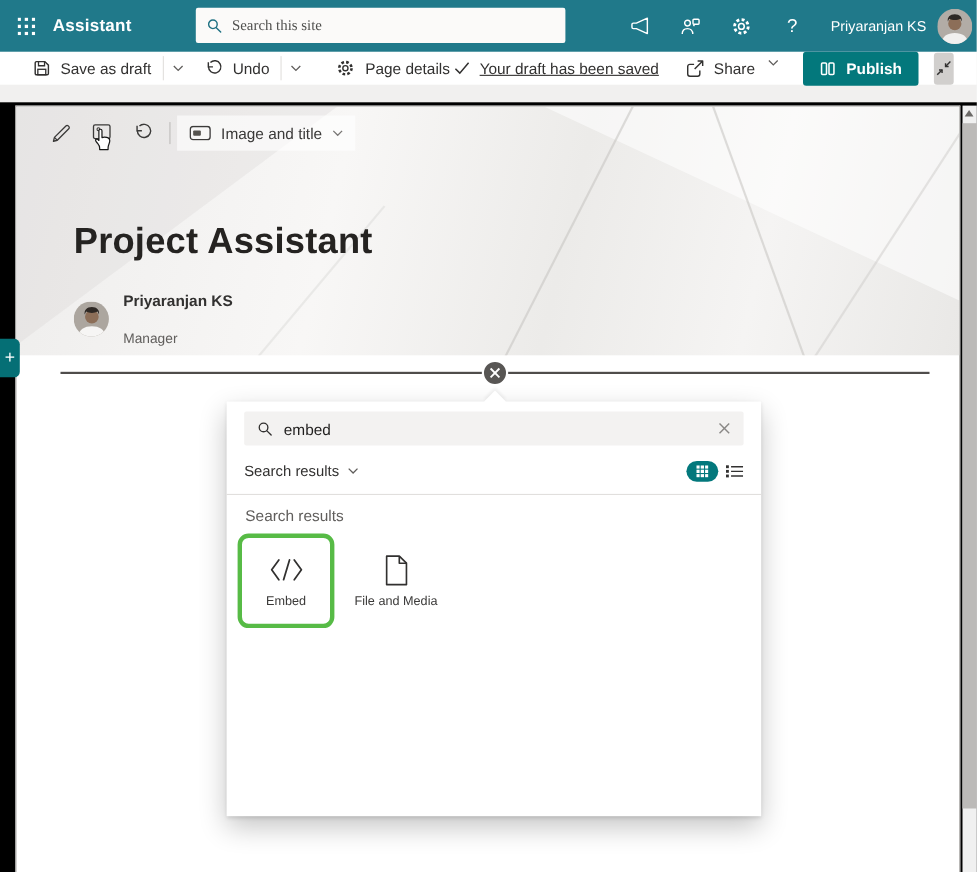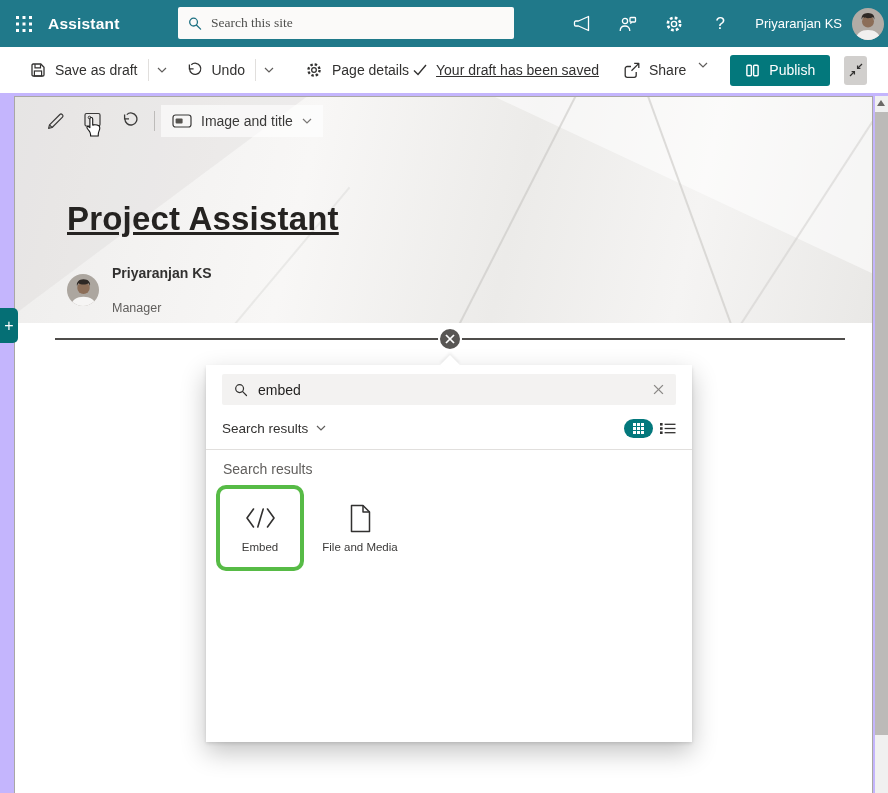--- a/index.html
+++ b/index.html
@@ -16,34 +16,34 @@
   .suite-search input { border:none; outline:none; background:transparent; font-size:13.5px; color:#3b3a39;
     width:100%; font-family:Liberation Serif, serif; }
   .suite-search input::placeholder { color:#50504e; opacity:1; }
   .suite-right { position:absolute; right:0; top:0; height:47px; display:flex; align-items:center; padding-right:4px; }
   .suite-icon-btn { width:46px; height:47px; display:flex; align-items:center; justify-content:center; color:#fff; cursor:pointer; }
   .help-glyph { color:#fff; font-size:17px; font-weight:400; }
   .suite-user { color:#fff; font-size:13px; margin:0 10px 0 12px; white-space:nowrap; }
   .avatar { width:32px; height:32px; border-radius:50%; overflow:hidden; flex:none; }
 
   
-  .command-bar { height:46px; background:#fff; display:flex; align-items:center; padding:0 21px 0 26px; font-size:14px; }
+  .command-bar { height:30px; background:#fff; display:flex; align-items:center; padding:0 21px 0 26px; font-size:14px; }
   .cmd-item { display:flex; align-items:center; gap:9px; color:#323130; cursor:pointer; height:32px; padding:0 4px; white-space:nowrap; }
   .cmd-split { display:flex; align-items:center; align-self:center; height:22px; border-left:1px solid #e1dfdd;
     padding:0 7px 0 8px; margin:0 8px 0 6px; cursor:pointer; }
   .cmd-status { display:flex; align-items:center; gap:9px; color:#323130; margin-left:auto; white-space:nowrap;text-decoration:underline; }
   .share-group { display:flex; align-items:flex-start; gap:8px; margin-left:24px; cursor:pointer; }
   .publish-btn { margin-left:22px; height:31px; background:#03787c; color:#fff; border:none; border-radius:3px;
-    font-size:14px; font-weight:400; display:flex; align-items:center; gap:9px; padding:0 15px; cursor:pointer;
+    font-size:14px; font-weight:700; display:flex; align-items:center; gap:9px; padding:0 15px; cursor:pointer;
     font-family:"Liberation Sans", sans-serif; }
   .collapse-btn { margin-left:14px; width:29px; height:29px; border:none; border-radius:3px; background:#d1cfcd;
     display:flex; align-items:center; justify-content:center; cursor:pointer; }
 
   
-  .workspace { position:absolute; left:0; top:93px; width:888px; height:700px; background:#c4b5fd; }
+  .workspace { position:absolute; left:0; top:93px; width:888px; height:700px; background:#000000; }
   .canvas { position:absolute; left:14px; top:3px; width:859px; height:697px; background:#fff;
     border:1px solid #a9a7a5; border-bottom:none; }
 
   
   .hero { position:relative; width:100%; height:226px; overflow:hidden;
     background:linear-gradient(103deg,#eeedec 0%,#f8f7f6 34%,#ecebe9 58%,#f5f4f3 78%,#e9e8e6 100%); }
   .facet-a { position:absolute; inset:0; background:rgba(255,255,255,.55);
     clip-path:polygon(56% 0, 100% 0, 100% 78%); }
   .facet-b { position:absolute; inset:0; background:rgba(212,210,208,.28);
     clip-path:polygon(0 0, 34% 0, 0 96%); }
@@ -54,21 +54,21 @@
   .seam4 { left:250px; top:60px; height:260px; transform:rotate(40deg); background:rgba(216,214,212,.45); }
 
   .hero-toolbar { position:absolute; left:22px; top:8px; display:flex; align-items:center; height:32px; }
   .h-icon-btn { width:37px; height:32px; display:flex; align-items:center; justify-content:center; cursor:pointer; position:relative; }
   .h-divider { width:1px; height:20px; background:#bdbbb9; margin:0 6px; }
   .layout-chip { height:32px; background:rgba(255,255,255,.62); display:flex; align-items:center; gap:9px;
     padding:0 11px; cursor:pointer; color:#3b3a39; font-size:14px; }
   .cursor-hand { position:absolute; left:9px; top:11px; }
 
   .hero-title { position:absolute; left:52px; top:103px; font-size:33px; font-weight:600; color:#252321;
-    letter-spacing:.2px; cursor:text;text-decoration:underline; }
+    letter-spacing:.2px; cursor:text; }
   .hero-author { position:absolute; left:52px; top:168px; display:flex; align-items:center; gap:13px; }
   .author-meta .name { font-size:14px; font-weight:700; color:#323130; }
   .author-meta .role { font-size:12.5px; color:#605e5c; margin-top:20px; }
 
   
   .plus-tab { position:absolute; left:0; top:215px; width:18px; height:35px; background:#056f75; border:none;
     border-radius:0 5px 5px 0; color:#fff; font-size:16px; line-height:1; cursor:pointer; z-index:5;
     font-family:"Liberation Sans", sans-serif; }
 
   

